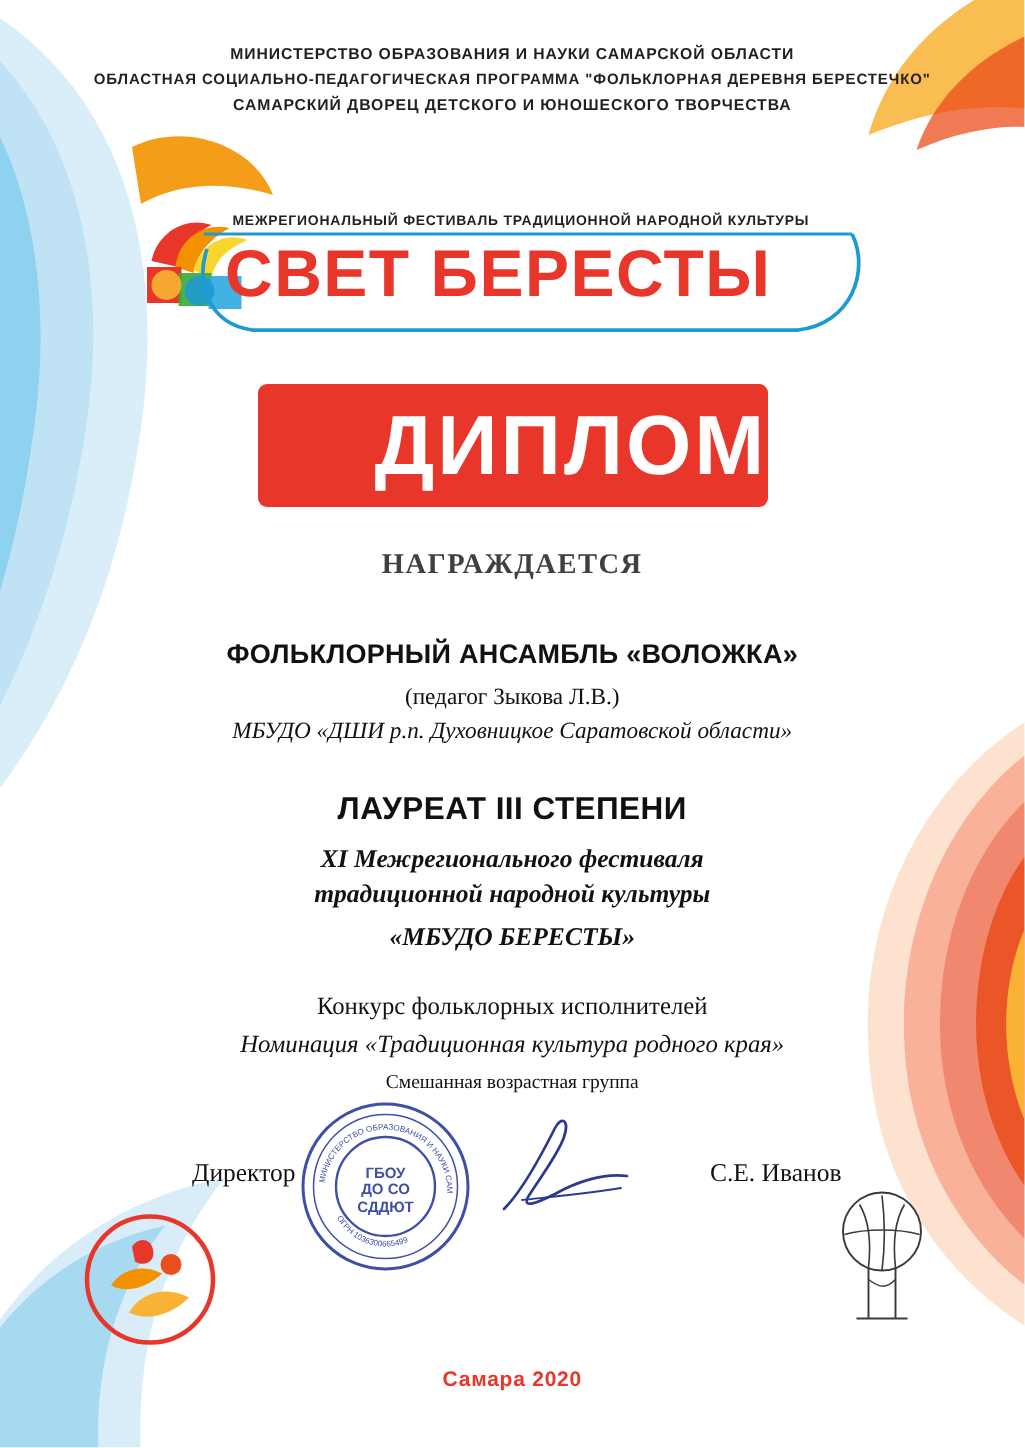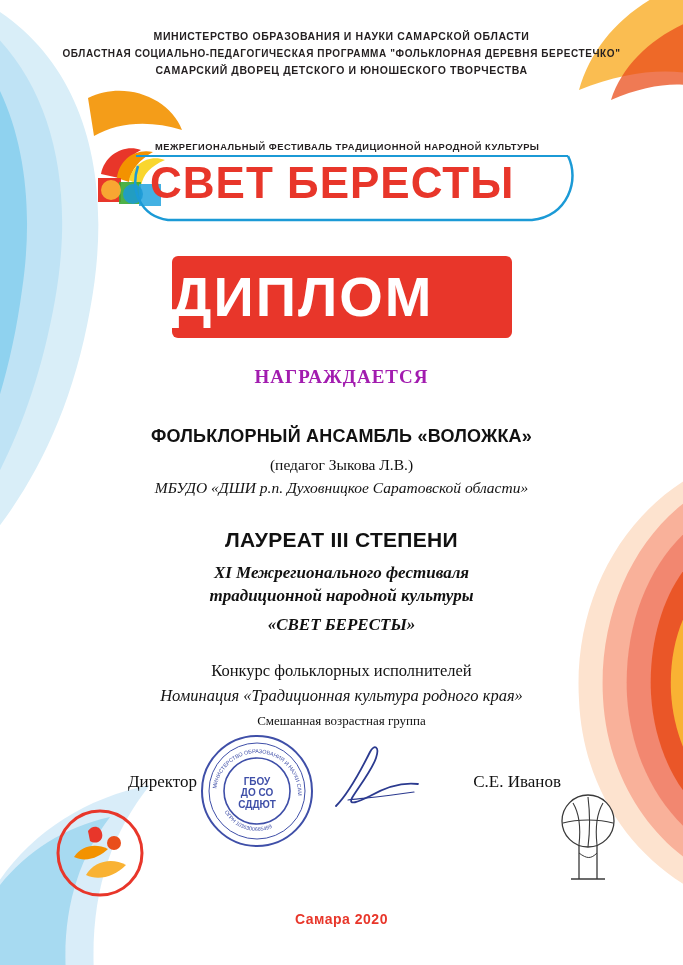--- a/index.html
+++ b/index.html
@@ -99,42 +99,42 @@
     position: absolute;
     top: 256px;
     left: 50%;
     transform: translateX(-50%);
     width: 340px;
     height: 82px;
     background: #e8362a;
     border-radius: 6px;
     display: flex;
     align-items: center;
-    justify-content: flex-start;
+    justify-content: flex-end;
   }
   .diploma span {
     font-family: "Liberation Sans", sans-serif;
     font-size: 56px;
     font-weight: 700;
     color: #ffffff;
     letter-spacing: 2px;
     line-height: 1;
   }
 
   
   .awarded {
     position: absolute;
     top: 366px;
     width: 683px;
     text-align: center;
     font-family: "Liberation Serif", serif;
     font-weight: bold;
     font-size: 19px;
     letter-spacing: 1px;
-    color: #a21caf;
+    color: #404040;
   }
   .recipient {
     position: absolute;
     top: 426px;
     width: 683px;
     text-align: center;
   }
   .recipient .name {
     font-family: "Liberation Sans", sans-serif;
     font-weight: bold;
@@ -343,21 +343,21 @@
   <div class="recipient">
     <div class="name">ФОЛЬКЛОРНЫЙ АНСАМБЛЬ «ВОЛОЖКА»</div>
     <div class="teacher">(педагог Зыкова Л.В.)</div>
     <div class="school">МБУДО «ДШИ р.п. Духовницкое Саратовской области»</div>
   </div>
 
   <div class="award">
     <div class="degree">ЛАУРЕАТ III СТЕПЕНИ</div>
     <div class="fest1">XI Межрегионального фестиваля</div>
     <div class="fest2">традиционной народной культуры</div>
-    <div class="festname">«СВЕТ БЕРЕСТЫ»</div>
+    <div class="festname">«МБУДО БЕРЕСТЫ»</div>
   </div>
 
   <div class="category">
     <div class="l1">Конкурс фольклорных исполнителей</div>
     <div class="l2">Номинация «Традиционная культура родного края»</div>
     <div class="l3">Смешанная возрастная группа</div>
   </div>
 
   <div class="sign-row">
     <div class="sign-title">Директор</div>

